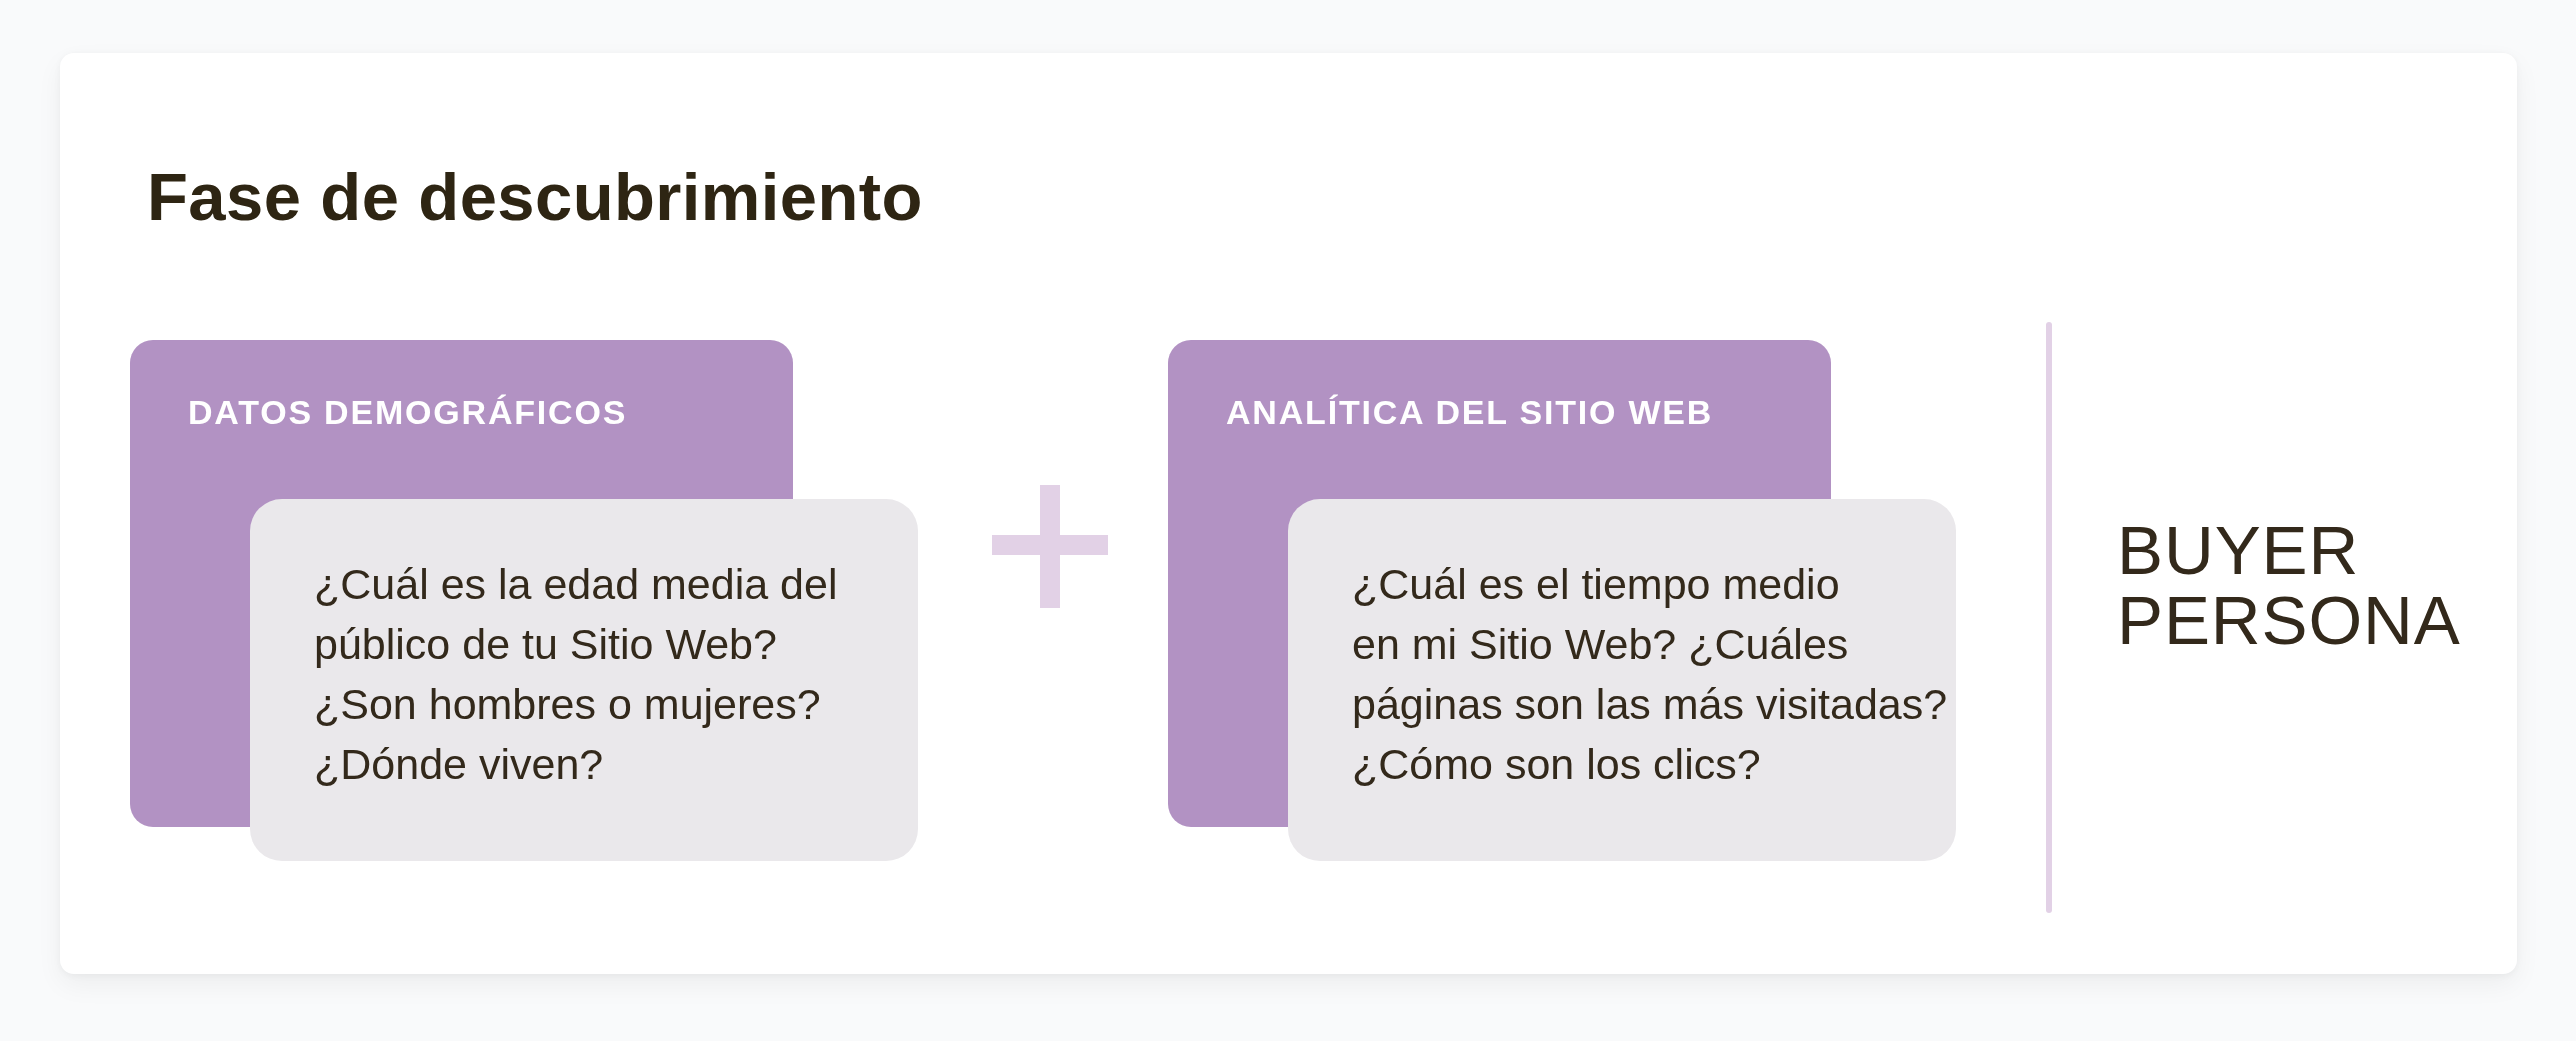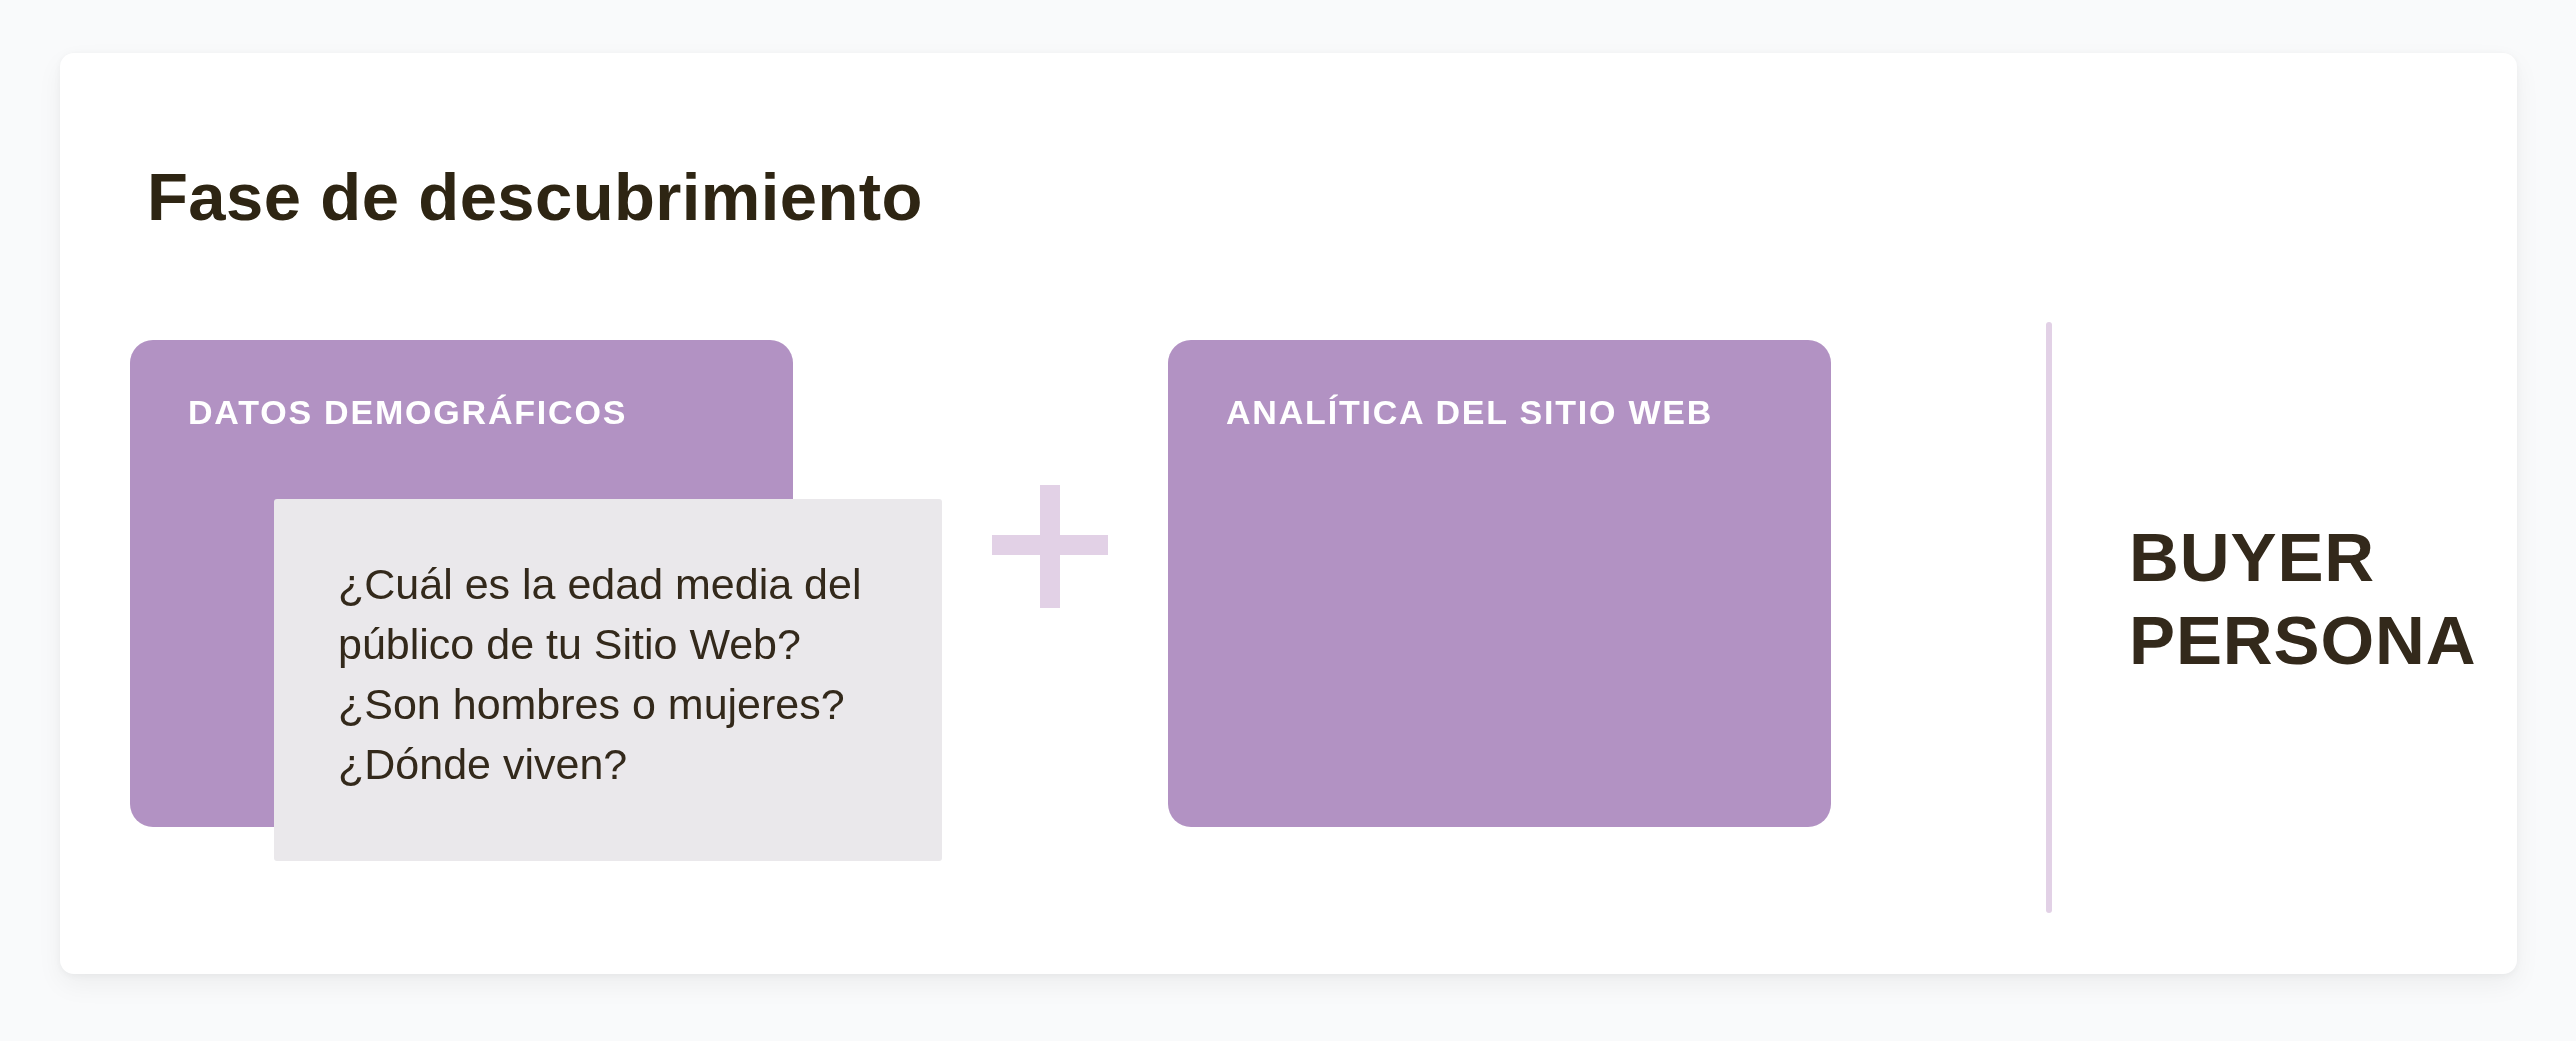--- a/index.html
+++ b/index.html
@@ -52,26 +52,26 @@
     padding: 52px 35px 0 58px;
     font-size: 34px;
     line-height: 41px;
     font-weight: 700;
     letter-spacing: 1.8px;
     color: #ffffff;
     white-space: pre;
   }
   .gray-box {
     position: absolute;
-    left: 144px;
+    left: 120px;
     top: 159px;
     width: 668px;
     height: 362px;
     background: #eae8eb;
-    border-radius: 3px;
+    border-radius: 32px;
   }
   .box-body {
     margin: 0;
     padding: 55px 26.5px 0 64px;
     font-size: 43px;
     line-height: 60px;
     font-weight: 400;
     color: #33291b;
     white-space: pre;
   }
@@ -101,26 +101,25 @@
     width: 6.2px;
     height: 591px;
     border-radius: 3.5px;
     background: #e2d1e6;
   }
   .result {
     position: absolute;
     left: 2057px;
     top: 463px;
     font-size: 69px;
-    line-height: 83px;
-    font-weight: 700;
+    line-height: 70px;
+    font-weight: 400;
     color: #33291b;
     letter-spacing: 0.9px;
     white-space: pre;
-    margin-left: 12px;
   }
 </style>
 </head>
 <body>
 
 <div class="page">
   <div class="card">
 
     <h1 class="title">Fase de descubrimiento</h1>
 
@@ -138,20 +137,26 @@
 
     <div class="plus">
       <span class="plus-h"></span>
       <span class="plus-v"></span>
     </div>
 
     <section class="group group-right">
       <div class="purple-box">
         <div class="box-heading">ANALÍTICA DEL SITIO WEB</div>
       </div>
+      <div class="gray-box">
+        <p class="box-body">¿Cuál es el tiempo medio
+en mi Sitio Web? ¿Cuáles
+páginas son las más visitadas?
+¿Cómo son los clics?</p>
+      </div>
     </section>
 
     <div class="divider"></div>
 
     <div class="result">BUYER
 PERSONA</div>
 
   </div>
 </div>
 

